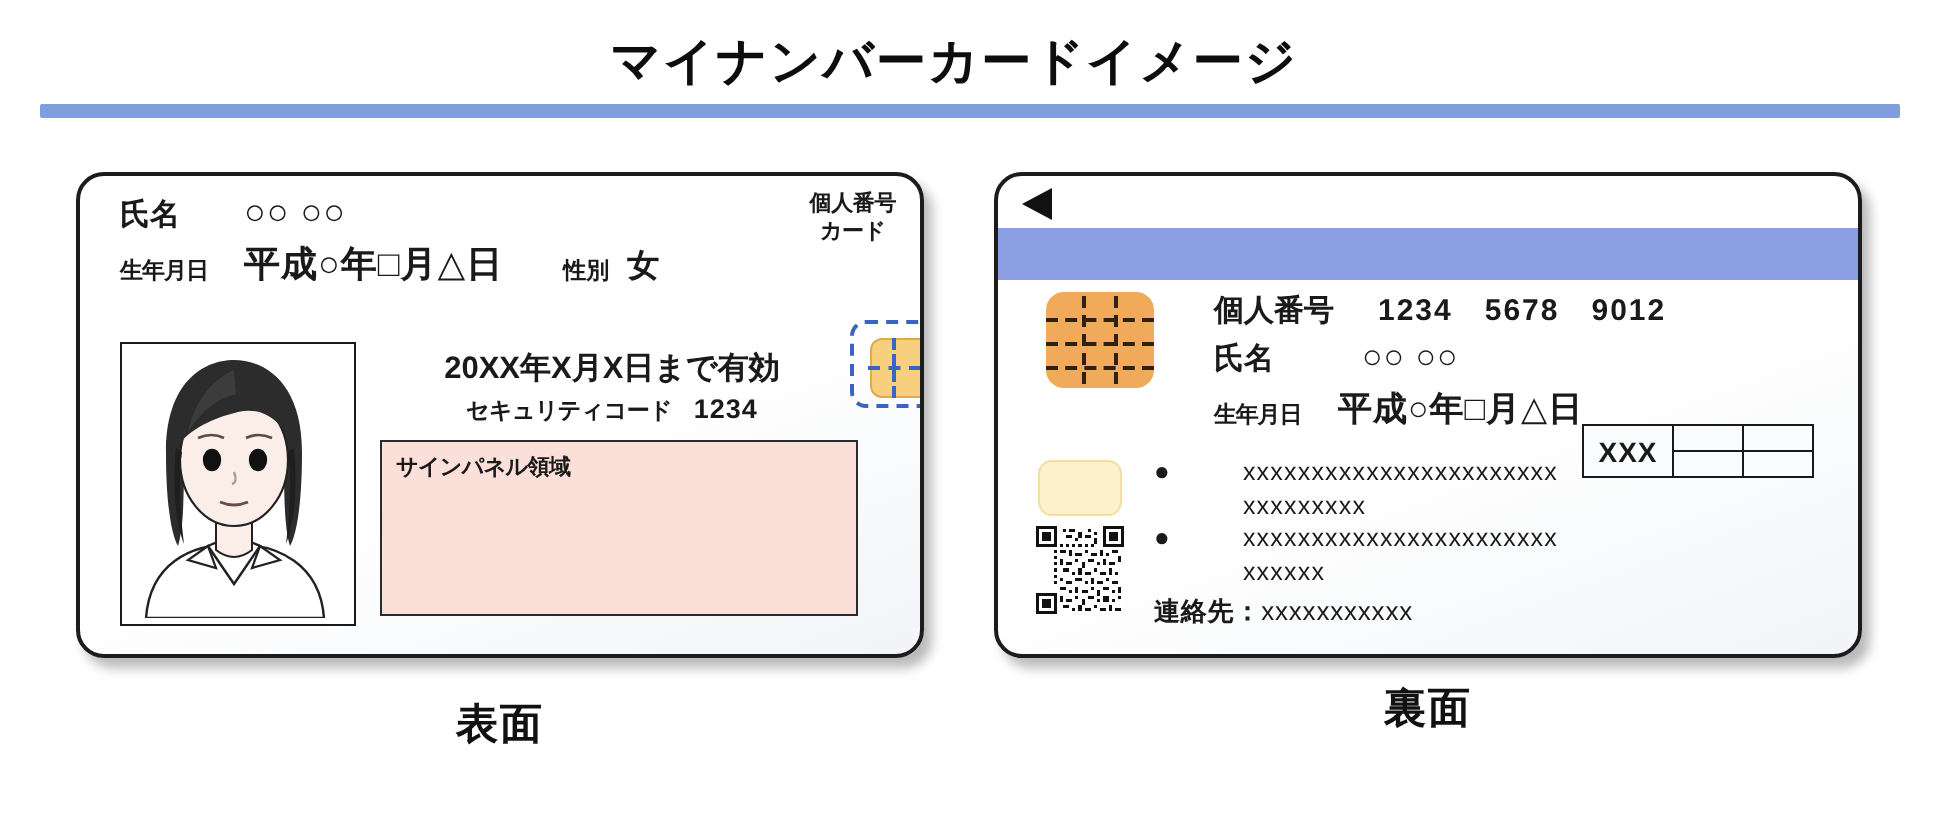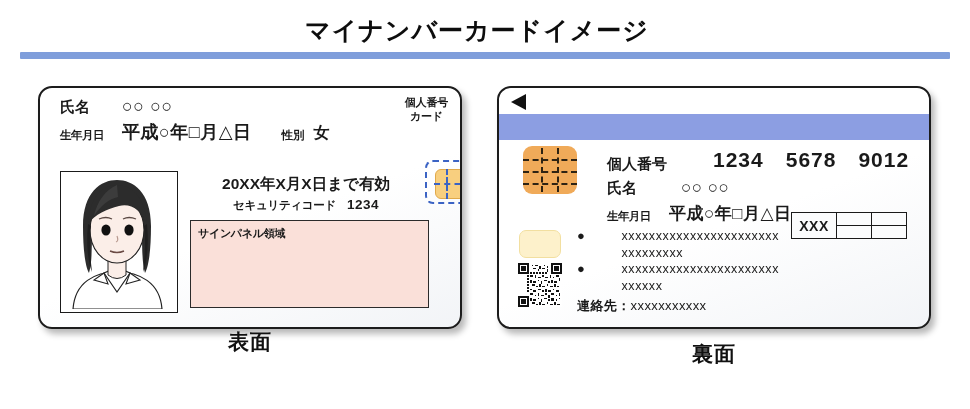--- a/index.html
+++ b/index.html
@@ -271,23 +271,23 @@
     font-size: 11.5px;
     letter-spacing: -0.6px;
     padding-bottom: 1px;
   }
   .b-value {
     font-size: 17px;
     font-weight: 700;
     letter-spacing: 0.5px;
   }
   .b-value.mynumber {
-    font-size: 21px;
+    font-size: 15px;
     letter-spacing: 1px;
-    margin-left: 44px;
+    margin-left: 20px;
   }
   .b-value.name { margin-left: 12px; }
 
   
   .xxx-table {
     position: absolute;
     right: 22px;
     top: 124px;
     border-collapse: collapse;
   }
@@ -357,21 +357,21 @@
   .contact-line .clabel { font-weight: 700; }
 
   
   .caption {
     position: absolute;
     font-size: 21px;
     font-weight: 700;
     letter-spacing: 1px;
     color: #111;
   }
-  .caption-front { left: 38px; top: 328px; width: 424px; text-align: center; }
+  .caption-front { left: 38px; top: 348px; width: 424px; text-align: center; }
   .caption-back  { left: 497px; top: 340px; width: 434px; text-align: center; }
 </style>
 </head>
 <body>
 
 <div class="page-title">マイナンバーカードイメージ</div>
 <div class="title-rule"></div>
 
 <div class="card card-front">
 

